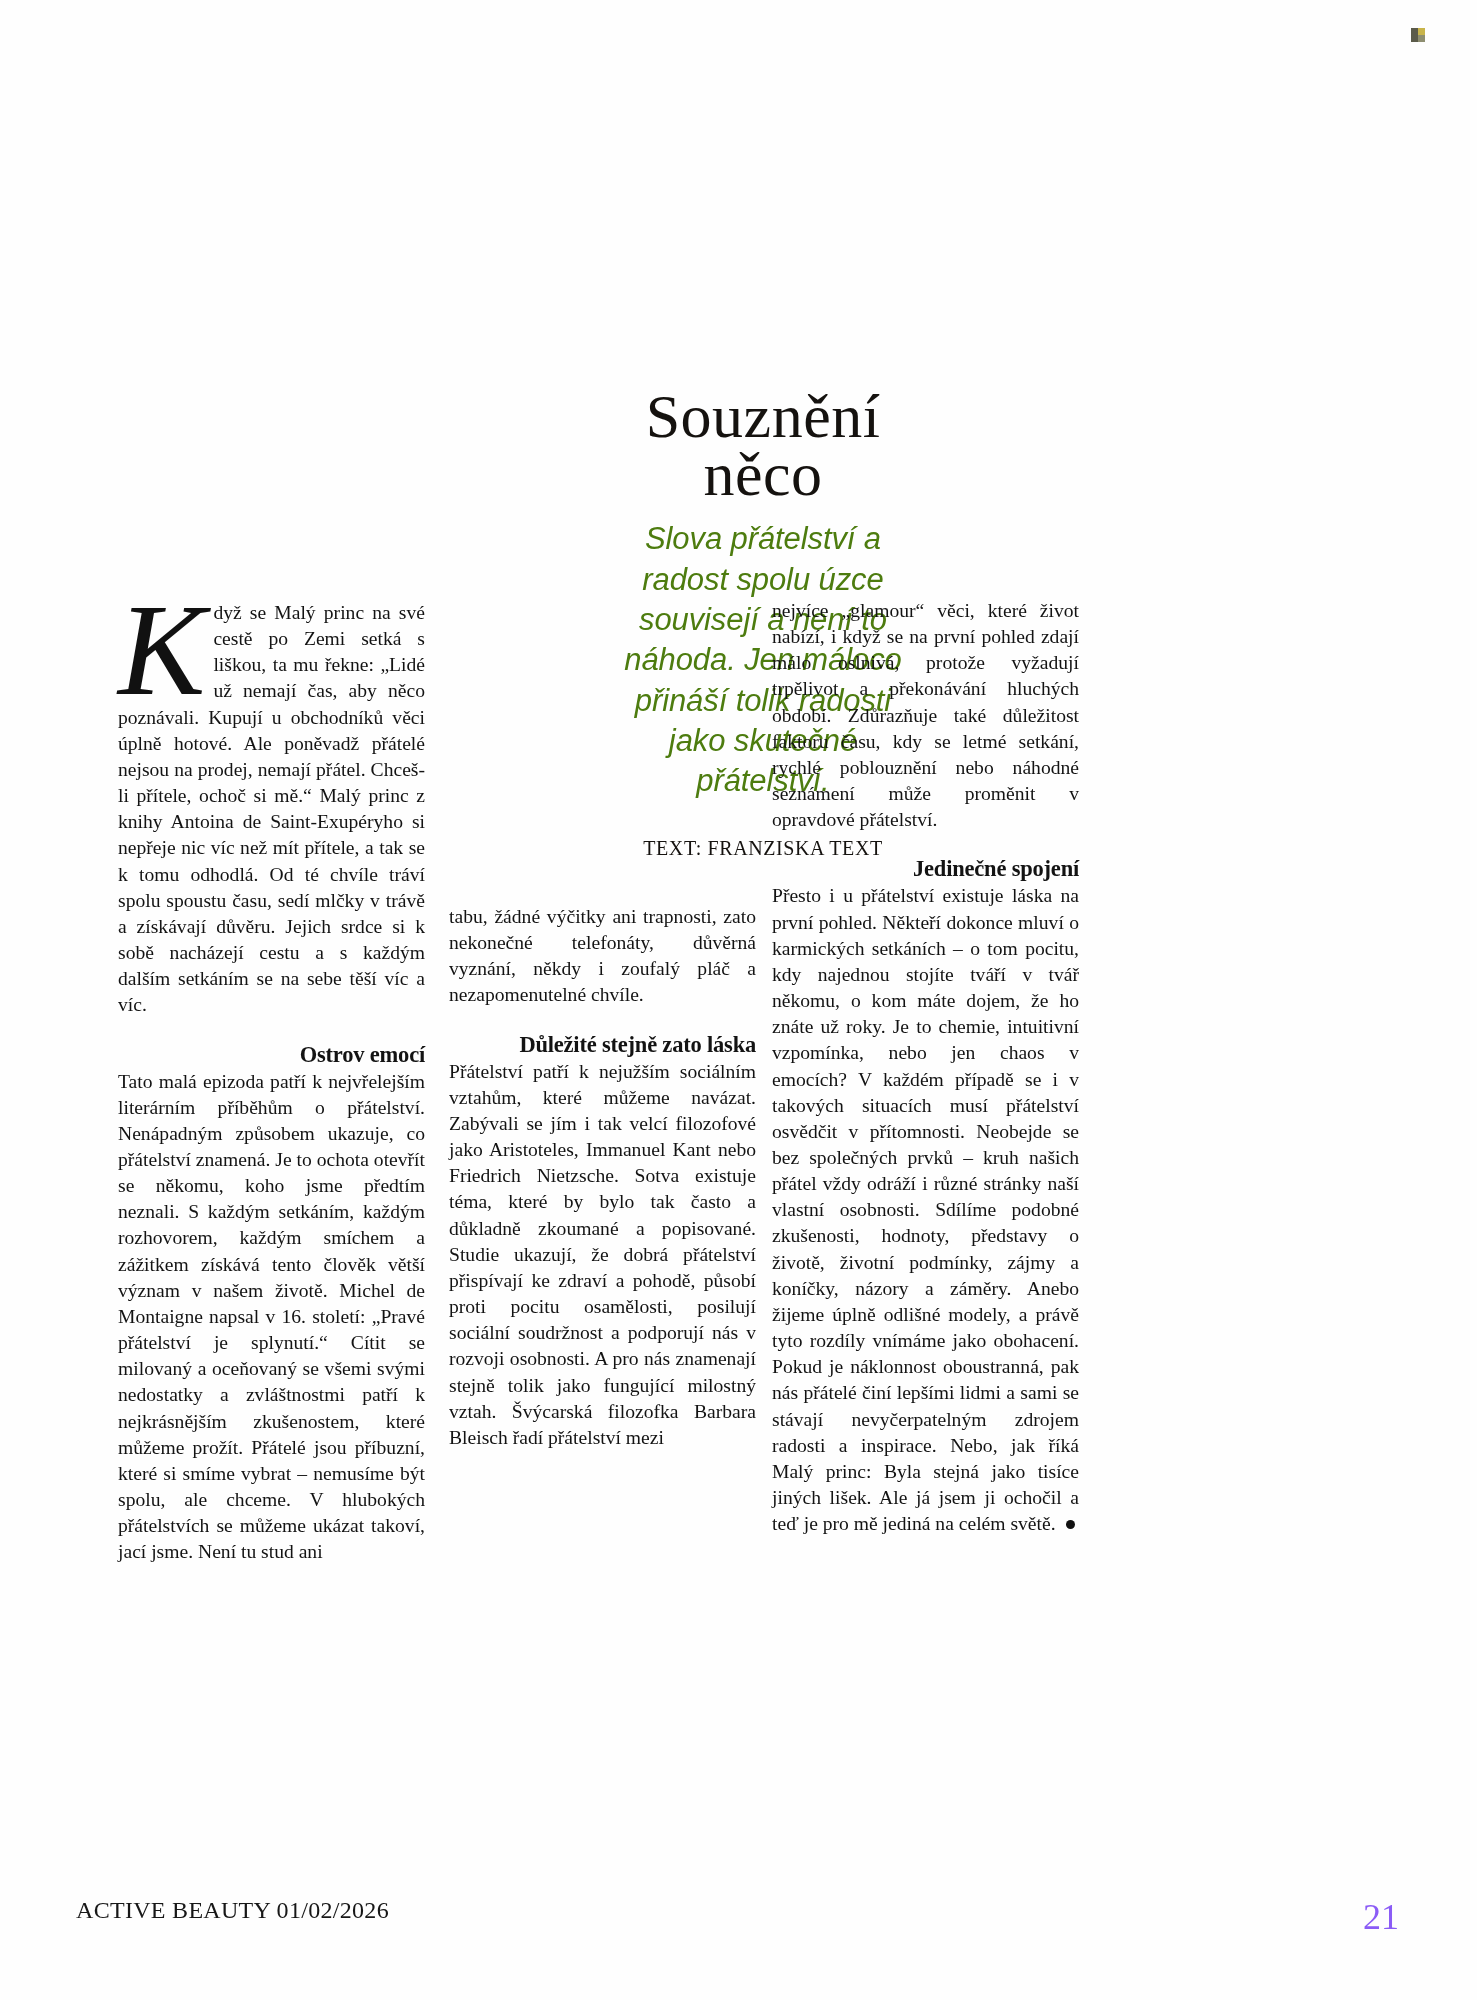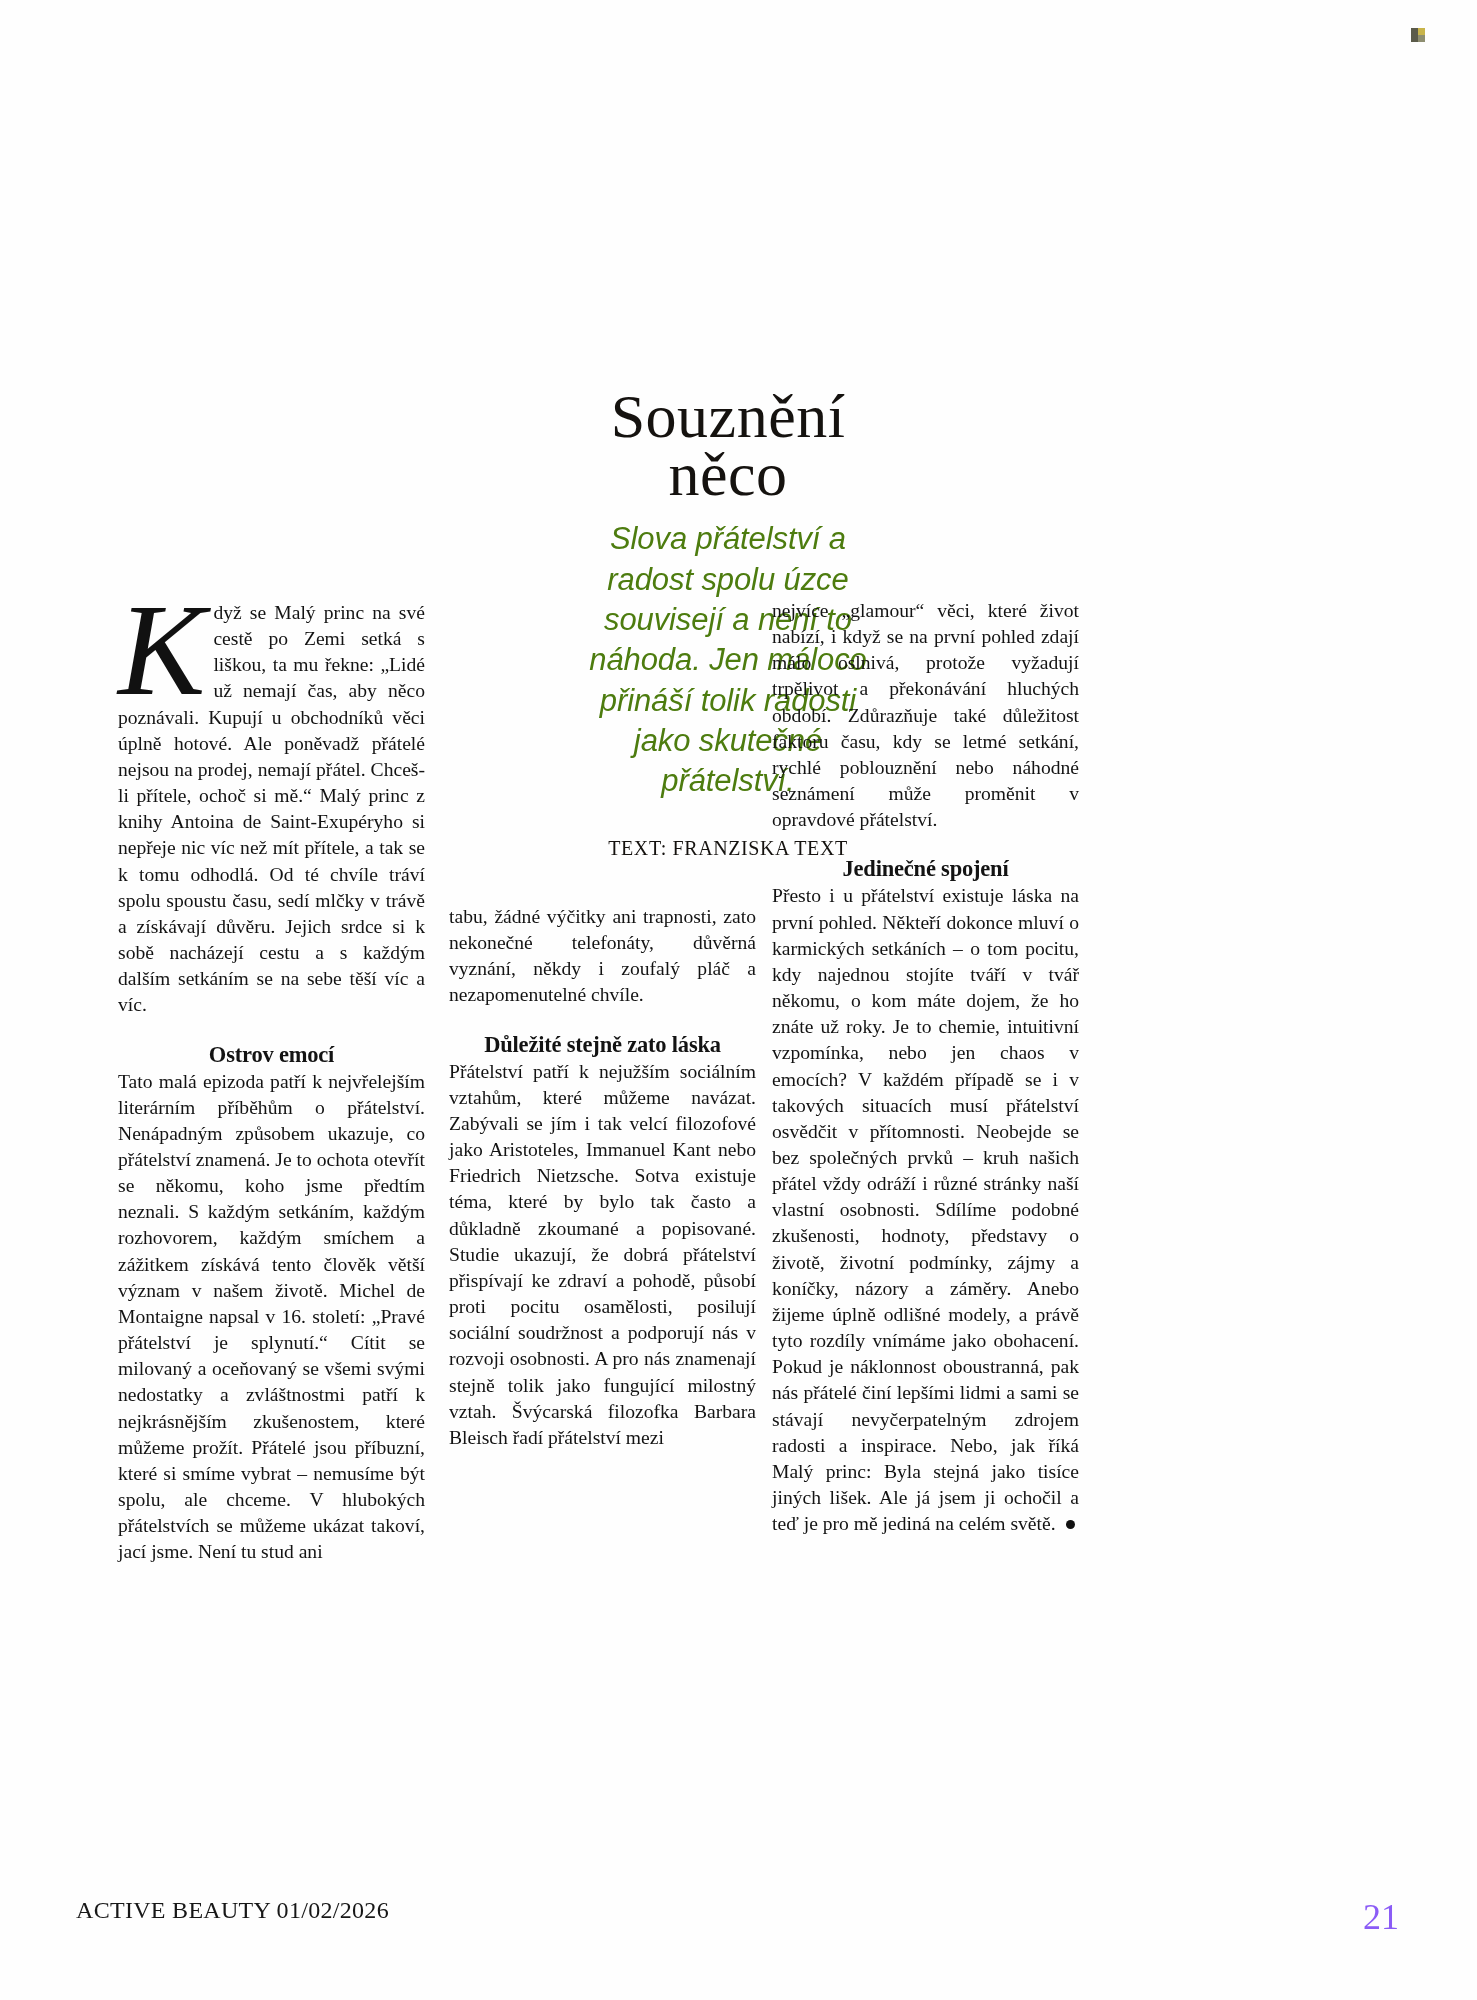--- a/index.html
+++ b/index.html
@@ -40,21 +40,21 @@
   .corner-mark .m3 {
     position: absolute;
     left: 7px; top: 7px;
     width: 7px; height: 7px;
     background: #8e8e70;
   }
 
   
   .headline-block {
     position: absolute;
-    left: 568px;
+    left: 603px;
     top: 388px;
     width: 320px;
     text-align: center;
   }
   .headline {
     font-family: "Liberation Serif", "DejaVu Serif", serif;
     font-weight: 400;
     font-size: 62px;
     line-height: 0.93;
     letter-spacing: 0.5px;
@@ -89,21 +89,21 @@
     hyphens: manual;
   }
   .col p {
     margin: 0;
   }
   .col-left  { left: 118px;  top: 600px;  }
   .col-mid   { left: 449px;  top: 904px;  }
   .col-right { left: 772px;  top: 598px;  }
 
   .section-head {
-    text-align: center;
+    text-align: right;
     font-weight: 700;
     font-size: 22.5px;
     line-height: 1.2;
     margin: 22px 0 1px 0;
     letter-spacing: -0.2px;
   }
 
   
   .dropcap-para {
     position: relative;

